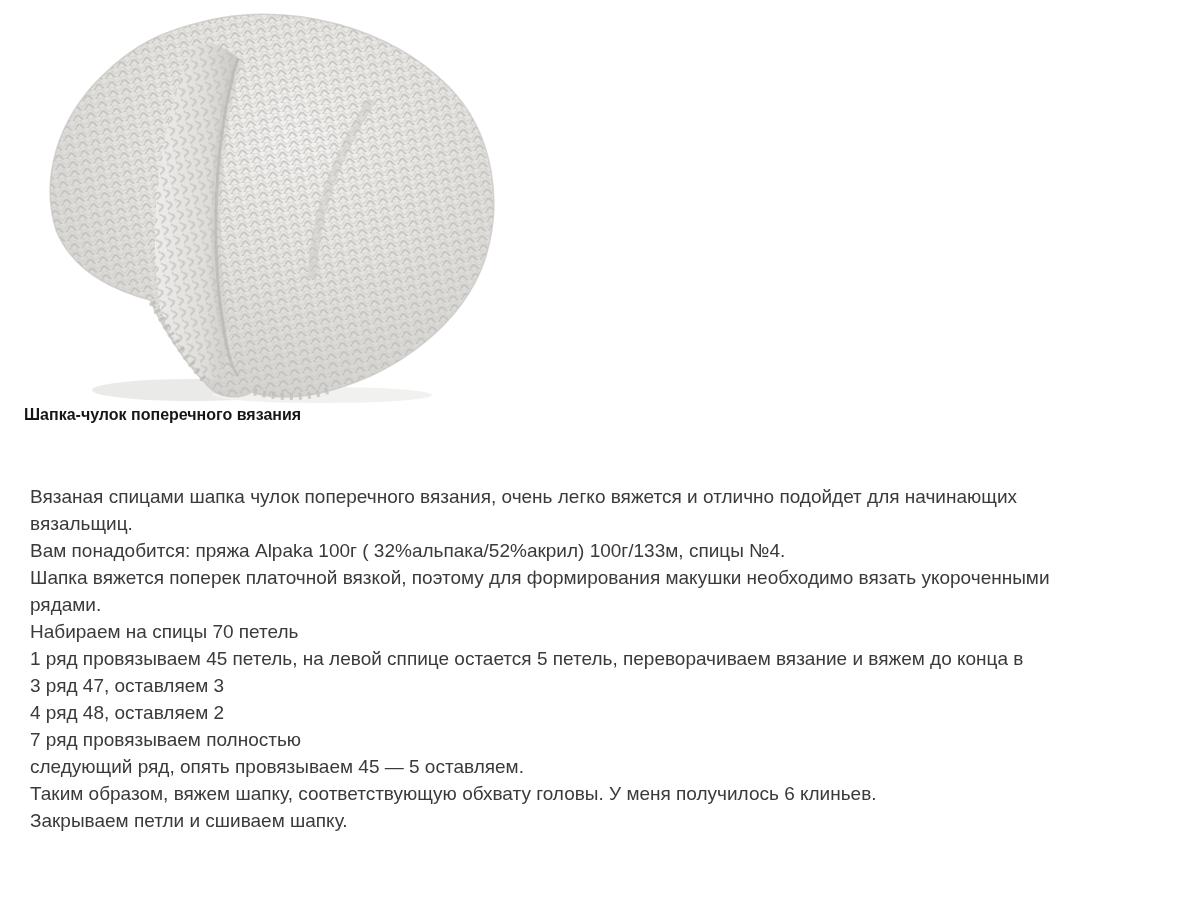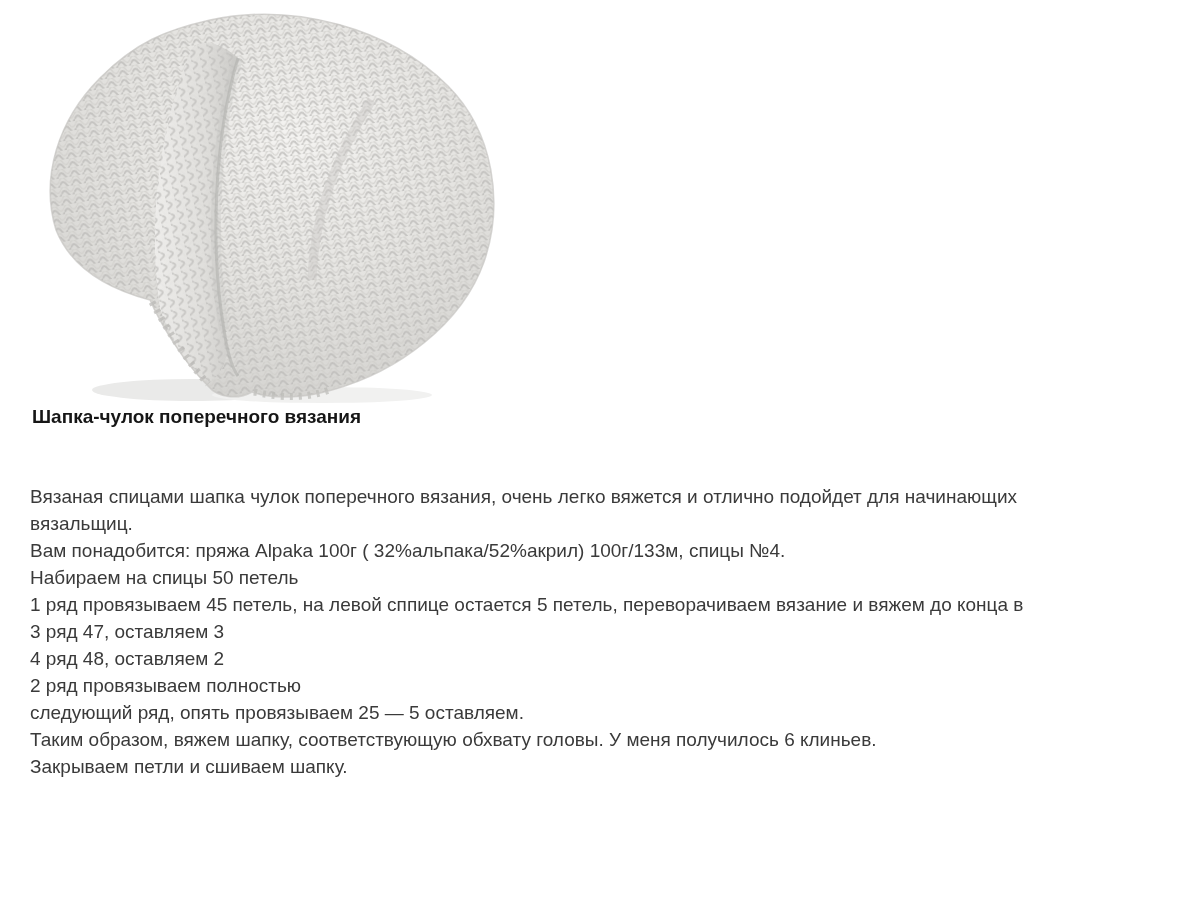--- a/index.html
+++ b/index.html
@@ -9,23 +9,23 @@
     font-family: "Liberation Sans", sans-serif;
     position: relative;
     overflow: hidden;
   }
   .page { position: absolute; inset: 0; }
   .hat-figure {
     position: absolute; left: 42px; top: 8px;
     width: 460px; height: 395px; margin: 0;
   }
   .article-title {
-    position: absolute; left: 32px; top: 406px;
+    position: absolute; left: 24px; top: 406px;
     margin: 0;
-    font-size: 19px; font-weight: bold;
+    font-size: 16px; font-weight: bold;
     color: #161616;
     white-space: pre;
   }
   .article-body {
     position: absolute; left: 30px; top: 483px;
     width: 1165px;
     font-size: 19px; line-height: 27px;
     color: #3a3a3a;
   }
   .text-line { white-space: pre; height: 27px; }
@@ -77,23 +77,25 @@
       <path d="M168 12 C252 -6 348 20 406 78 C452 124 462 196 442 254 C420 316 356 364 290 382 C262 390 232 392 210 384 C196 392 176 390 166 378 C140 352 118 315 108 292 C70 282 30 262 14 222 C-2 170 16 112 58 70 C94 34 124 22 168 12 Z" fill="none" stroke="#c7c6c3" stroke-width="1.5" opacity="0.7"></path>
     </svg>
   </figure>
 
   <h1 class="article-title">Шапка-чулок поперечного вязания</h1>
 
   <div class="article-body">
       <div class="text-line">Вязаная спицами шапка чулок поперечного вязания, очень легко вяжется и отлично подойдет для начинающих</div>
       <div class="text-line">вязальщиц.</div>
       <div class="text-line">Вам понадобится: пряжа Alpaka 100г ( 32%альпака/52%акрил) 100г/133м, спицы №4.</div>
-      <div class="text-line">Набираем на спицы 50 петель</div>
+      <div class="text-line">Шапка вяжется поперек платочной вязкой, поэтому для формирования макушки необходимо вязать укороченными</div>
+      <div class="text-line">рядами.</div>
+      <div class="text-line">Набираем на спицы 70 петель</div>
       <div class="text-line">1 ряд провязываем 45 петель, на левой сппице остается 5 петель, переворачиваем вязание и вяжем до конца в</div>
       <div class="text-line">3 ряд 47, оставляем 3</div>
       <div class="text-line">4 ряд 48, оставляем 2</div>
-      <div class="text-line">2 ряд провязываем полностью</div>
-      <div class="text-line">следующий ряд, опять провязываем 25 — 5 оставляем.</div>
+      <div class="text-line">7 ряд провязываем полностью</div>
+      <div class="text-line">следующий ряд, опять провязываем 45 — 5 оставляем.</div>
       <div class="text-line">Таким образом, вяжем шапку, соответствующую обхвату головы. У меня получилось 6 клиньев.</div>
       <div class="text-line">Закрываем петли и сшиваем шапку.</div>
     </div>
 
 </div>
 
 </body></html>

